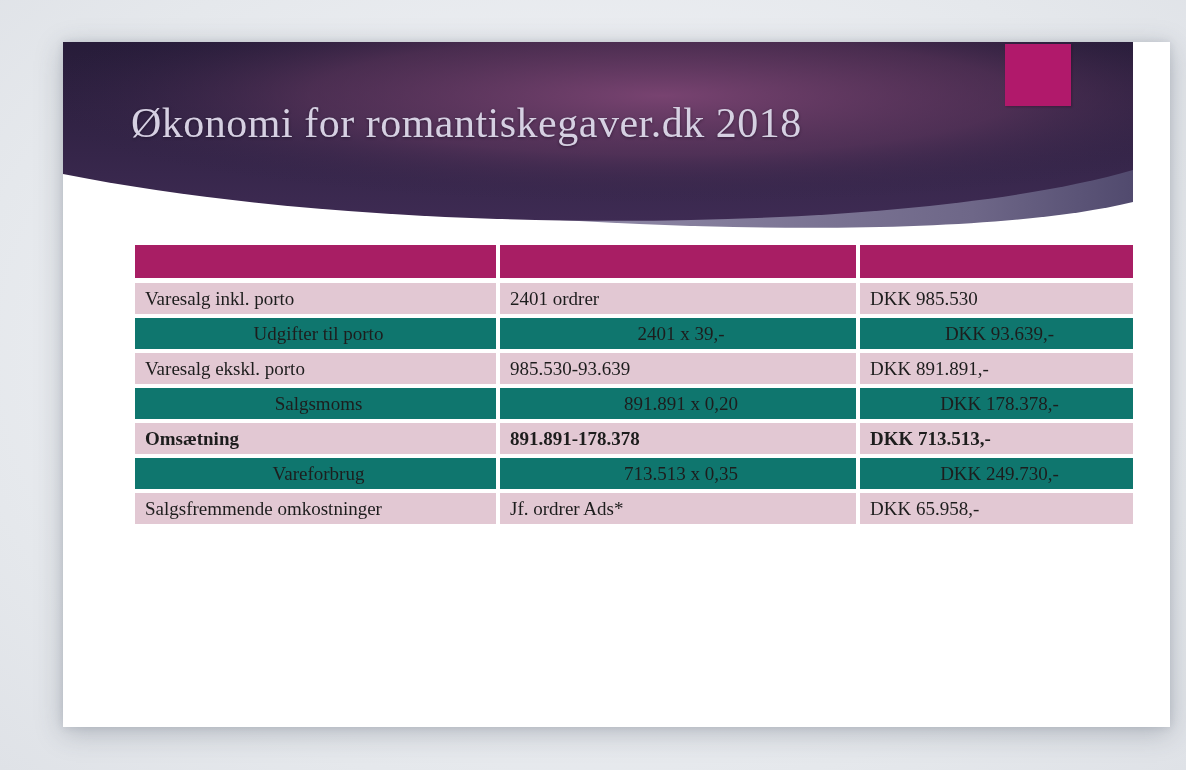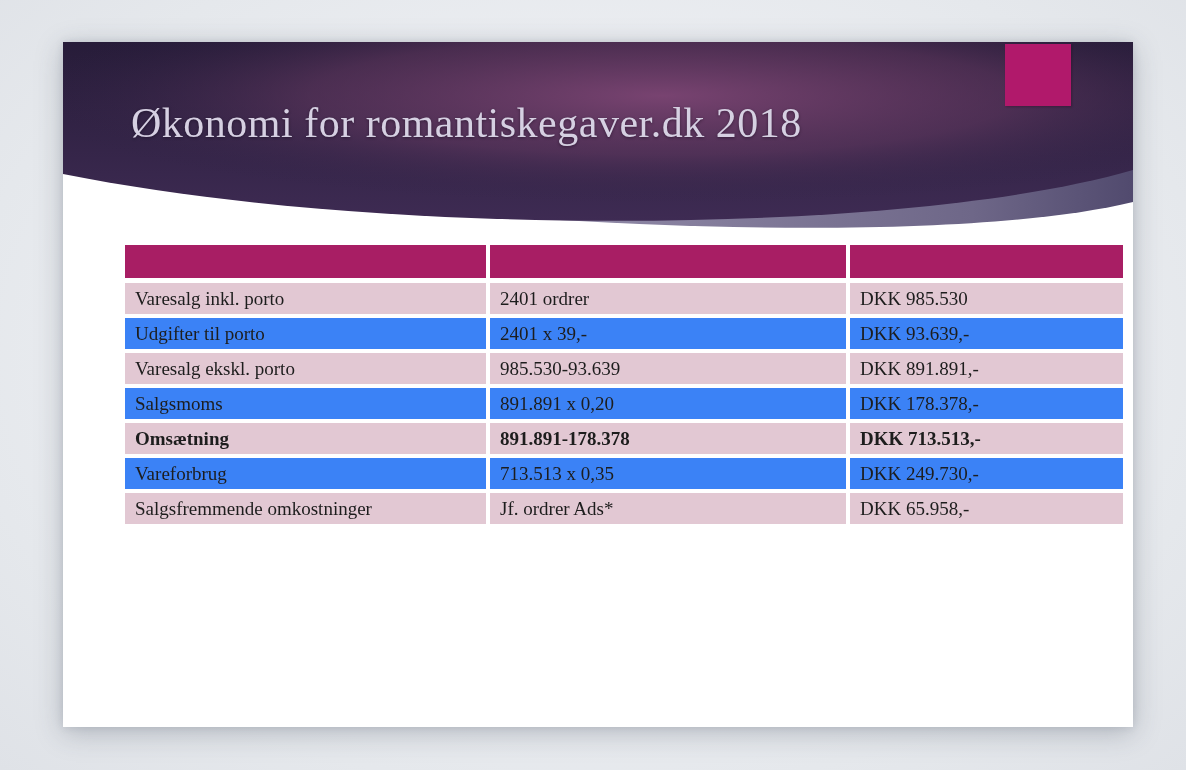--- a/index.html
+++ b/index.html
@@ -18,20 +18,21 @@
     background: radial-gradient(ellipse at 50% 46%, #f4f6f8 0%, #eceef2 45%, #e5e8ec 75%, #dfe2e7 100%);
   }
   .slide {
     position: absolute;
     left: 63px;
     top: 42px;
     width: 1070px;
     height: 685px;
     background: #ffffff;
     box-shadow: 0 6px 26px rgba(50, 60, 80, 0.28), 0 0 8px rgba(50, 60, 80, 0.12);
+    padding-left: 37px;
   }
   .slide-header {
     position: absolute;
     left: 0; top: 0;
     width: 1070px;
     height: 215px;
   }
   .slide-header svg {
     display: block;
     position: absolute;
@@ -52,21 +53,21 @@
     position: absolute;
     left: 942px;
     top: 2px;
     width: 66px;
     height: 62px;
     background: #b1196b;
     box-shadow: 1px 1px 2px rgba(40, 10, 30, 0.35);
   }
   .table-wrap {
     position: absolute;
-    left: 62px;
+    left: 72px;
     top: 203px;
     width: 998px;
   }
   table.finance {
     width: 998px;
     border-collapse: collapse;
     table-layout: fixed;
   }
   table.finance col.c1 { width: 363px; }
   table.finance col.c2 { width: 360px; }
@@ -85,21 +86,21 @@
     vertical-align: middle;
     border-bottom: 4px solid #ffffff;
     white-space: nowrap;
     overflow: hidden;
   }
   table.finance th:not(:last-child),
   table.finance td:not(:last-child) {
     border-right: 4px solid #ffffff;
   }
   tr.dark td  { background: #e2c8d3; }
-  tr.light td { background: #3b82f6; }
+  tr.light td { background: #0f766e; text-align: center; }
   tr.bold td  { font-weight: bold; margin-top: 44px; }
 </style>
 </head>
 <body>
 
 <div class="page-bg">
   <div class="slide">
 
     <div class="slide-header">
       <svg width="1070" height="215" viewBox="0 0 1070 215" preserveAspectRatio="none">

